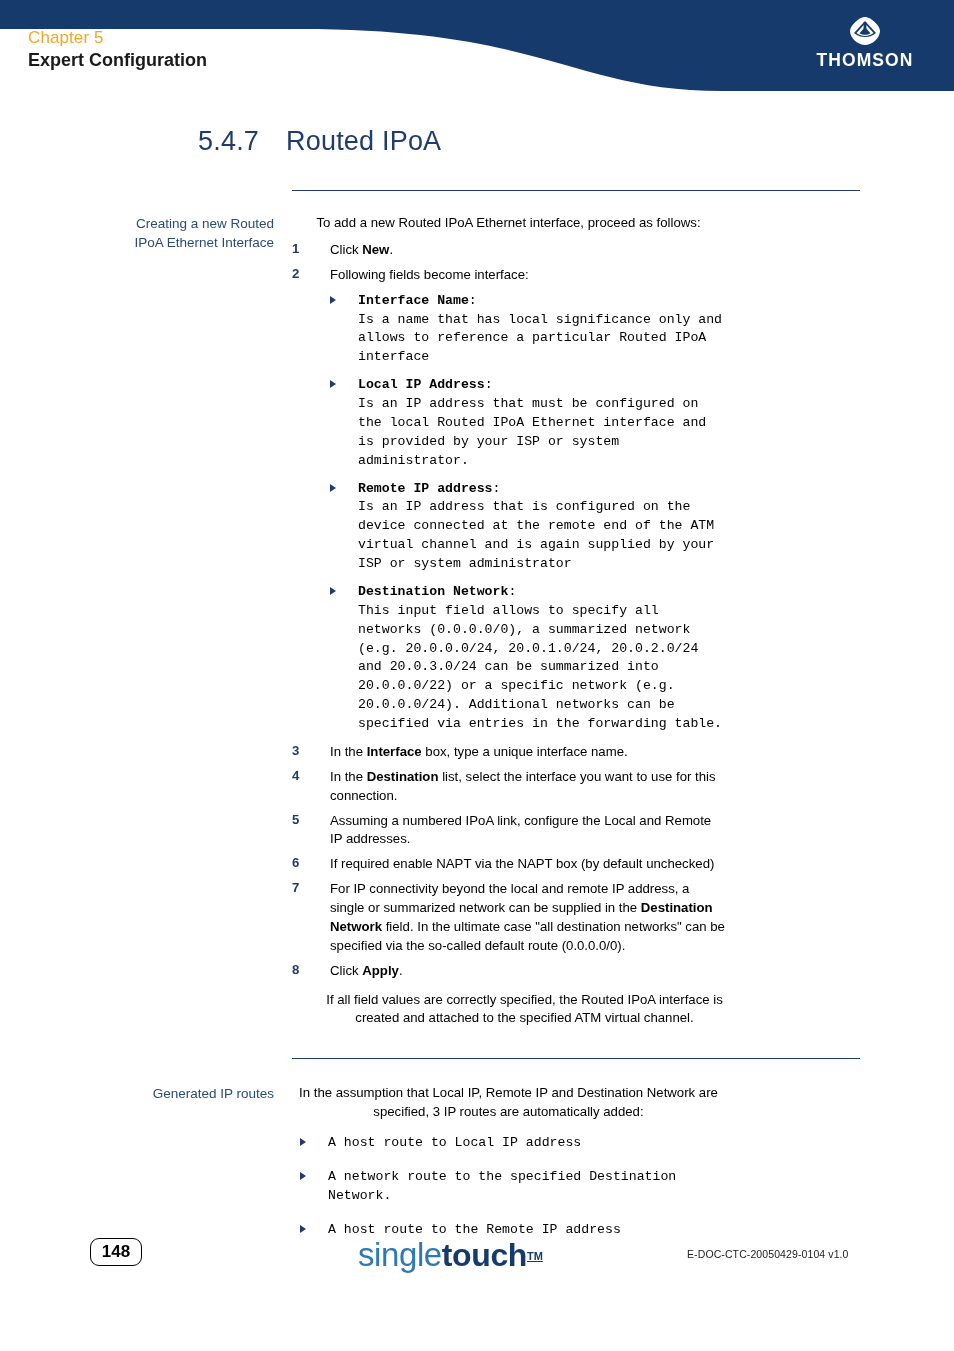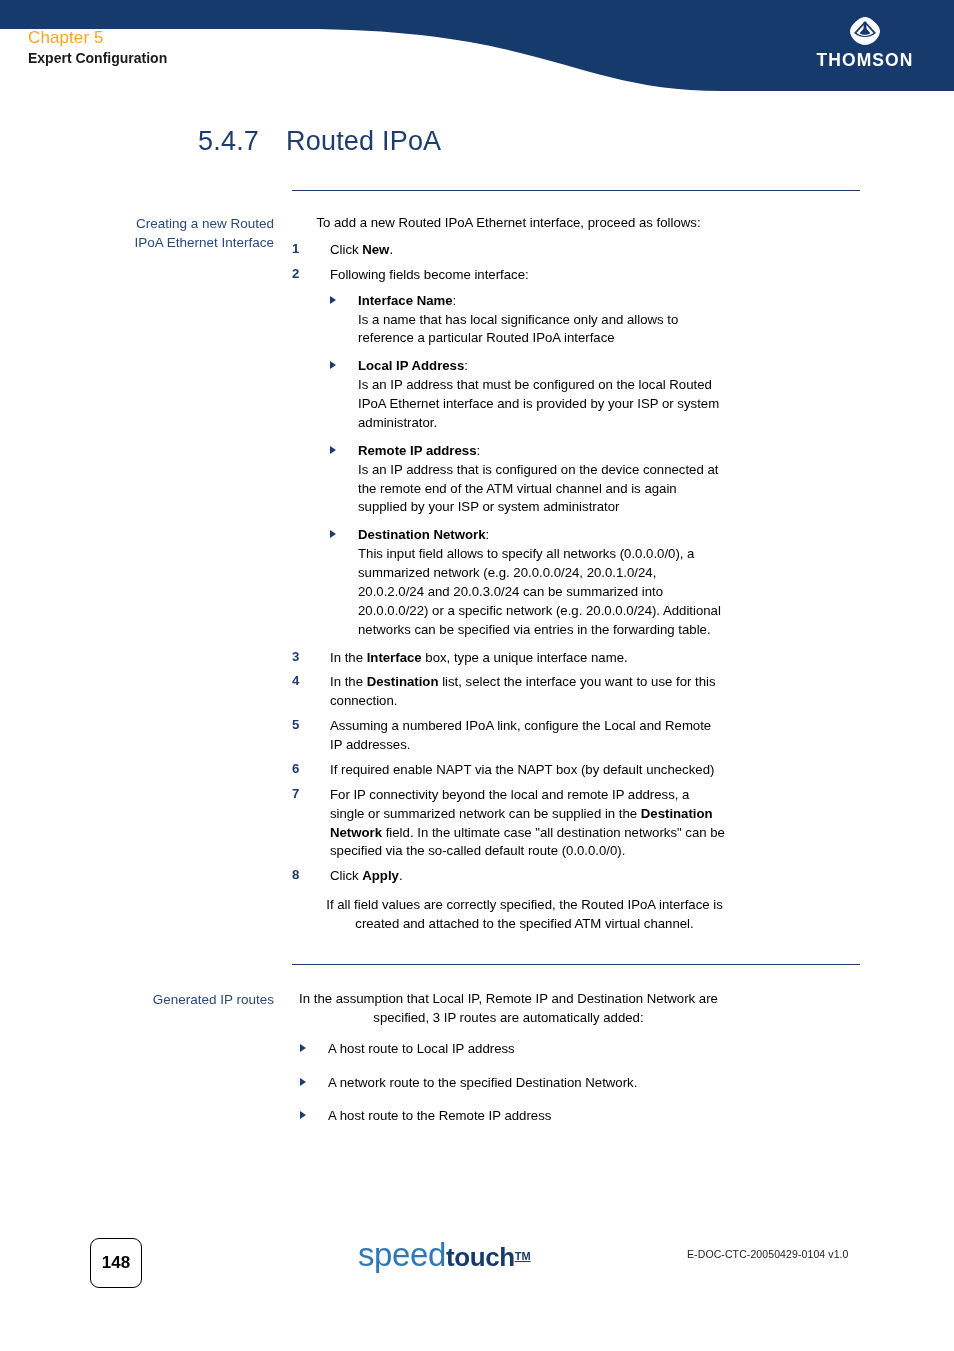--- a/index.html
+++ b/index.html
@@ -35,21 +35,21 @@
     line-height: 1.18;
   }
   .chapter-title {
     font-size: 17px;
     font-weight: normal;
     color: #F5A623;
     letter-spacing: 0.1px;
     margin: 0;
   }
   .chapter-sub {
-    font-size: 14px;
+    font-size: 18px;
     font-weight: bold;
     color: #1a1a1a;
     margin: 2px 0 0 0;
   }
   .thomson-logo {
     position: absolute;
     right: 30px;
     top: 16px;
     width: 118px;
     text-align: center;
@@ -152,20 +152,21 @@
     font-size: 13.2px;
     line-height: 1.43;
   }
   .step-text b { font-weight: bold; }
 
   
   .bullets {
     margin: 7px 0 9px 0;
     padding: 0;
     list-style: none;
+    font-family: Liberation Mono, monospace;
   }
   .bullet {
     display: flex;
     margin-bottom: 9px;
   }
   .bullet-mark {
     flex: 0 0 28px;
     padding-top: 4px;
   }
   .tri {
@@ -191,21 +192,21 @@
     left: 0;
     top: 1234px;
     width: 954px;
     height: 60px;
   }
   .page-box {
     position: absolute;
     left: 90px;
     top: 4px;
     width: 52px;
-    height: 50px;
+    height: 28px;
     border: 1.6px solid #000;
     border-radius: 9px;
     box-sizing: border-box;
     display: flex;
     align-items: center;
     justify-content: center;
     font-size: 17px;
     font-weight: bold;
     color: #000;
   }
@@ -215,21 +216,21 @@
     top: 2px;
     white-space: nowrap;
   }
   .brand-speed {
     font-size: 33px;
     color: #2E78B8;
     font-weight: normal;
     letter-spacing: -0.4px;
   }
   .brand-touch {
-    font-size: 26px;
+    font-size: 32px;
     color: #163A6B;
     font-weight: bold;
     letter-spacing: -0.4px;
   }
   .brand-tm {
     font-size: 11px;
     color: #163A6B;
     vertical-align: super;
     font-weight: bold;
     text-decoration: underline;
@@ -393,17 +394,17 @@
       </ul>
     </div>
   </div>
 
 </div>
 
 <div class="footer">
   <div class="page-box">148</div>
 
   <div class="brand">
-    <span class="brand-speed">speed</span><span class="brand-touch">touch</span><span class="brand-tm">TM</span>
+    <span class="brand-speed">single</span><span class="brand-touch">touch</span><span class="brand-tm">TM</span>
   </div>
 
   <div class="docref">E-DOC-CTC-20050429-0104 v1.0</div>
 </div>
 
 </body></html>

